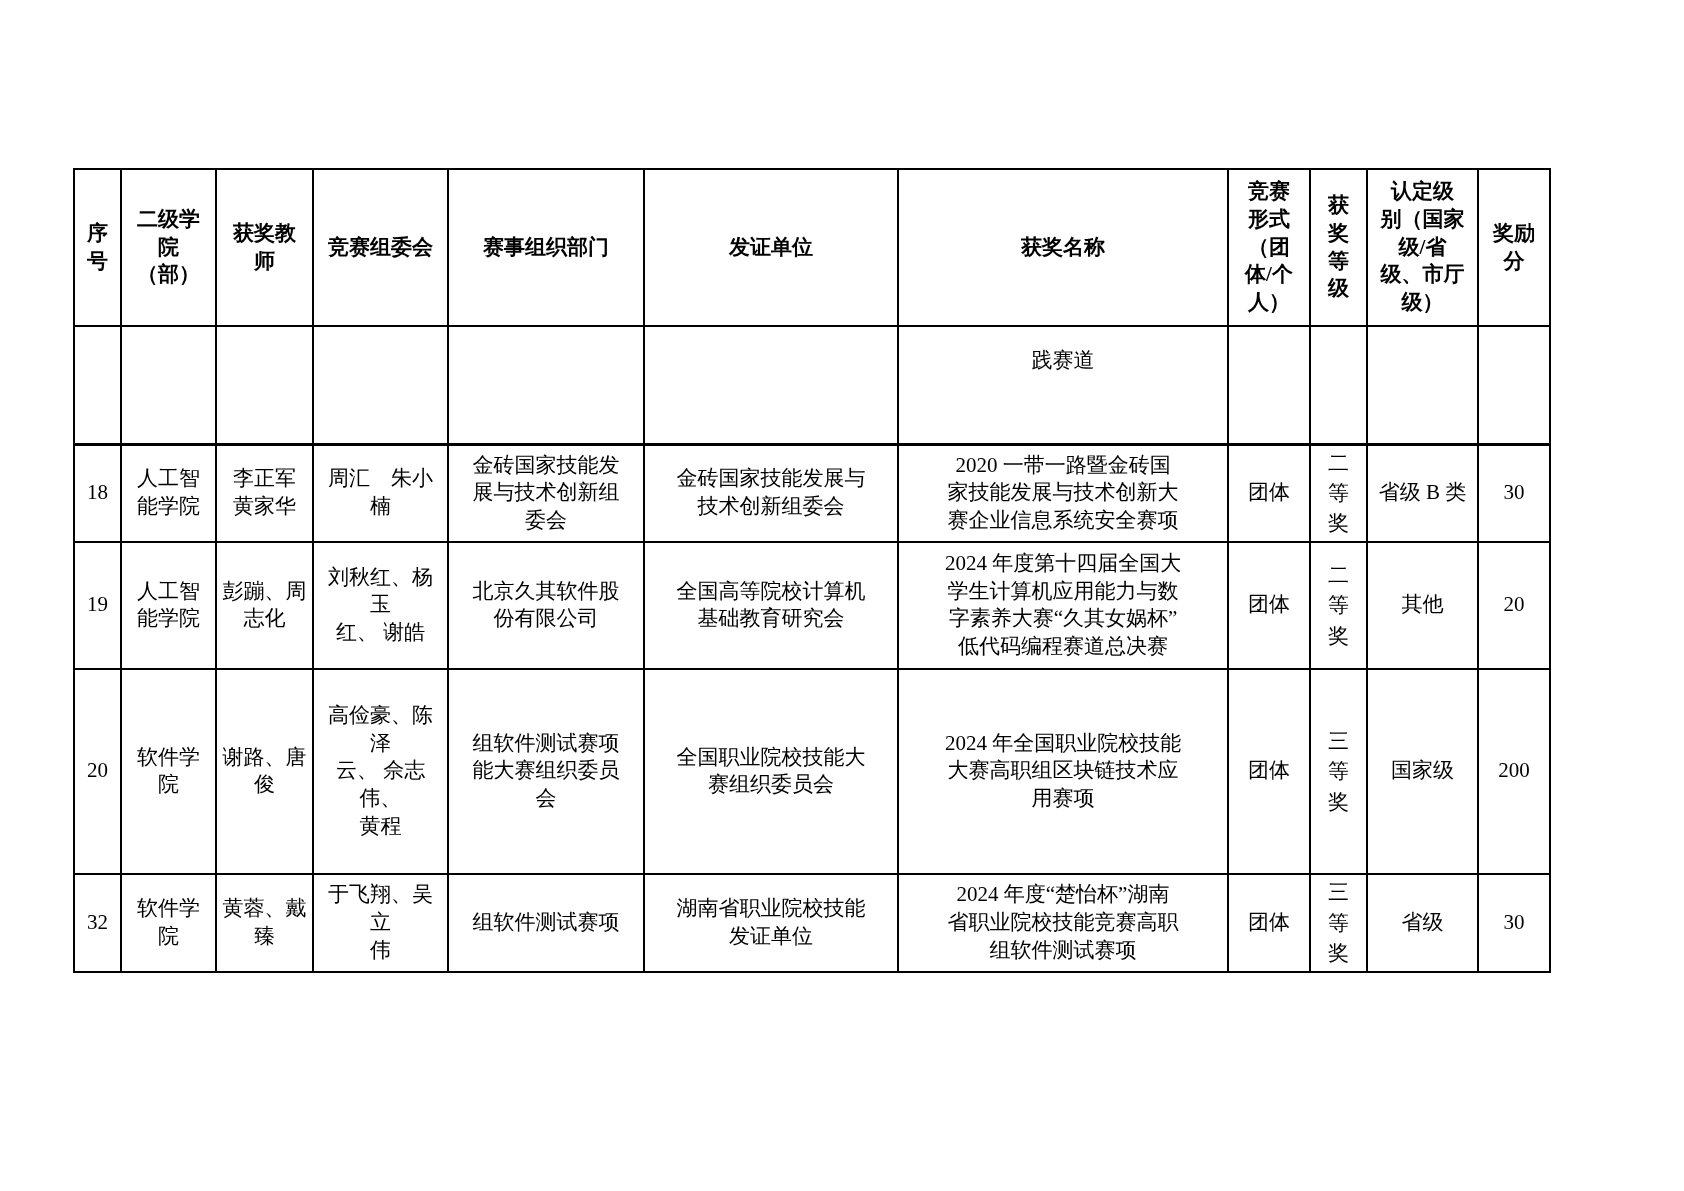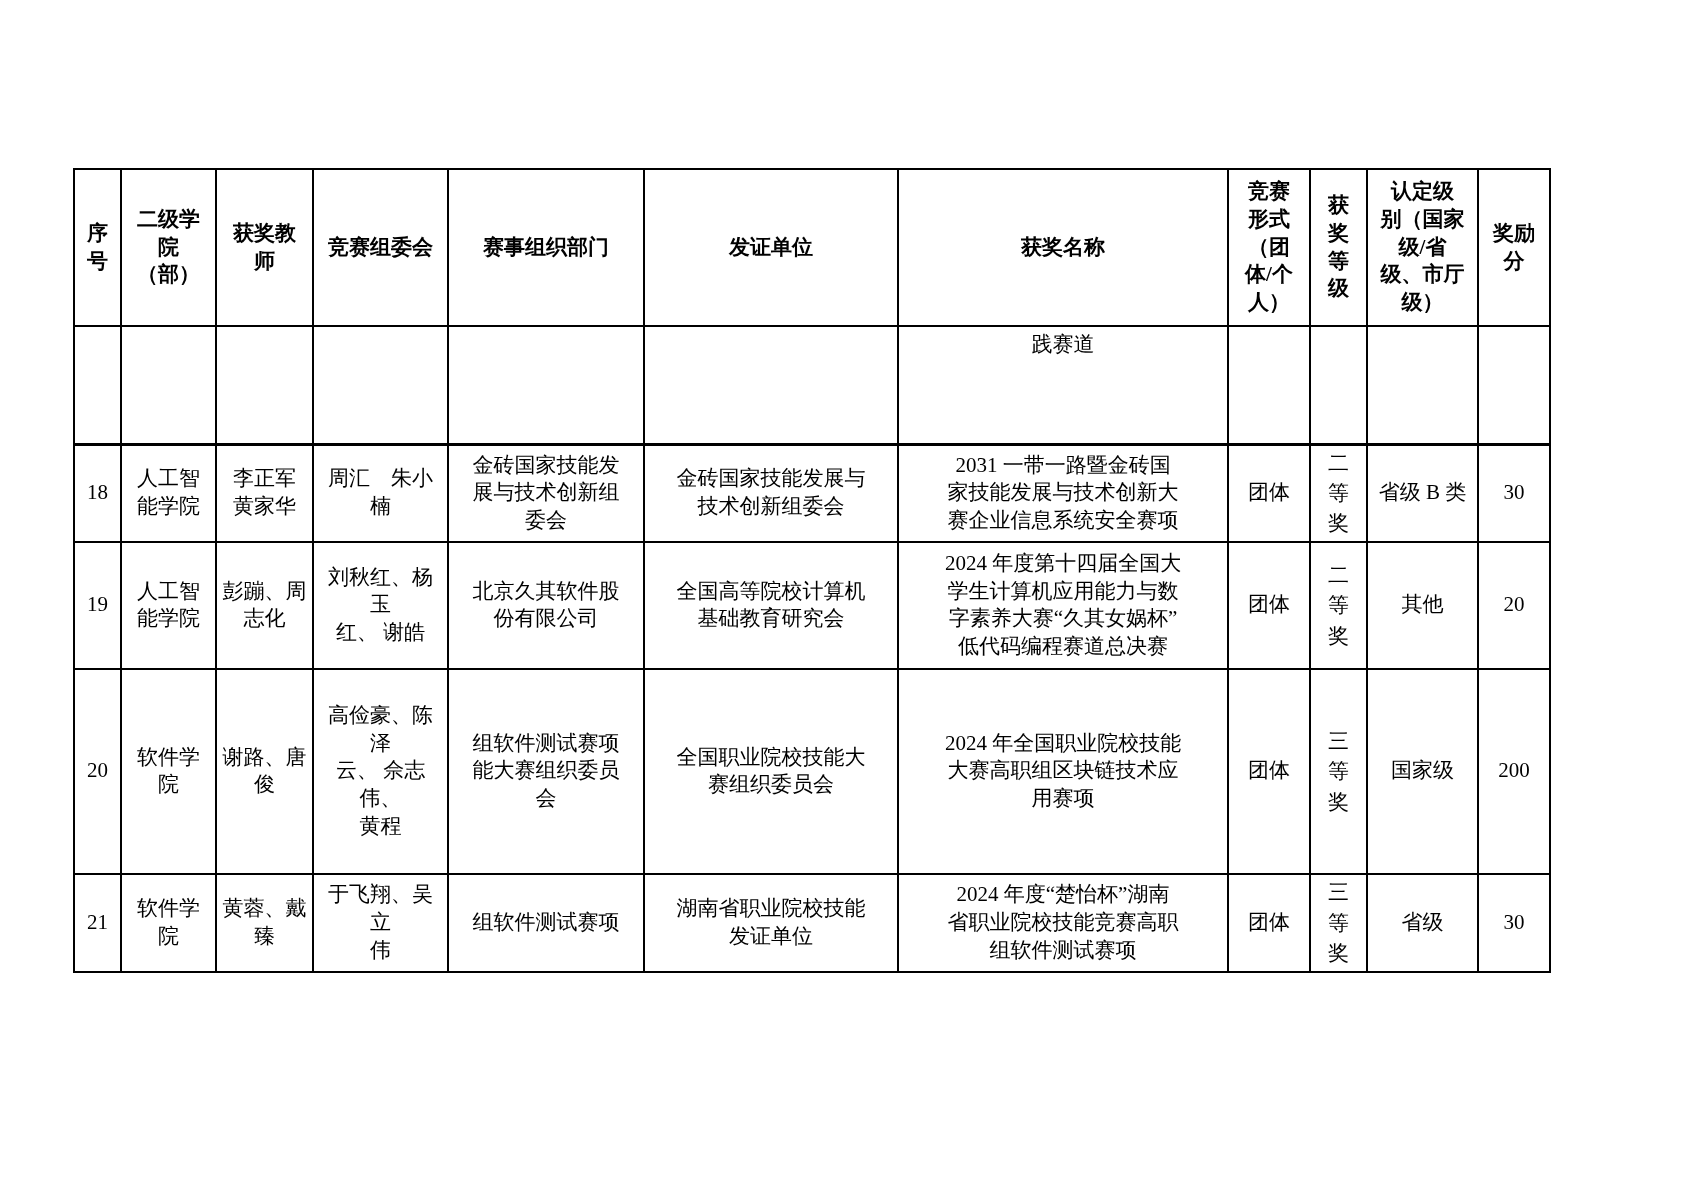--- a/index.html
+++ b/index.html
@@ -27,21 +27,21 @@
     font-weight:normal;
   }
   th { font-weight:bold; }
   tr.h-header  { height:157px; }
   tr.h-partial { height:118px; }
   tr.h-r18 { height:97px; }
   tr.h-r19 { height:127px; }
   tr.h-r20 { height:205px; }
   tr.h-r21 { height:98px; }
   tr.page-break td { border-bottom-width:3px; }
-  td.top-align { vertical-align:top; padding-top:4px; }
+  td.top-align { vertical-align:top; padding-top:20px; }
   .vert {
     display:inline-block;
     width:1.15em;
     word-break:break-all;
     white-space:normal;
     line-height:1.45;
   }
 </style>
 </head>
 <body>
@@ -111,21 +111,21 @@
 能学院</td>
       <td>李正军
 黄家华</td>
       <td>周汇　朱小
 楠</td>
       <td>金砖国家技能发
 展与技术创新组
 委会</td>
       <td>金砖国家技能发展与
 技术创新组委会</td>
-      <td>2031 一带一路暨金砖国
+      <td>2020 一带一路暨金砖国
 家技能发展与技术创新大
 赛企业信息系统安全赛项</td>
       <td>团体</td>
       <td><span class="vert">二等奖</span></td>
       <td>省级 B 类</td>
       <td>30</td>
     </tr>
 
     <tr class="h-r19">
       <td>19</td>
@@ -166,21 +166,21 @@
       <td>2024 年全国职业院校技能
 大赛高职组区块链技术应
 用赛项</td>
       <td>团体</td>
       <td><span class="vert">三等奖</span></td>
       <td>国家级</td>
       <td>200</td>
     </tr>
 
     <tr class="h-r21">
-      <td>21</td>
+      <td>32</td>
       <td>软件学
 院</td>
       <td>黄蓉、戴
 臻</td>
       <td>于飞翔、吴立
 伟</td>
       <td>组软件测试赛项</td>
       <td>湖南省职业院校技能
 发证单位</td>
       <td>2024 年度“楚怡杯”湖南

